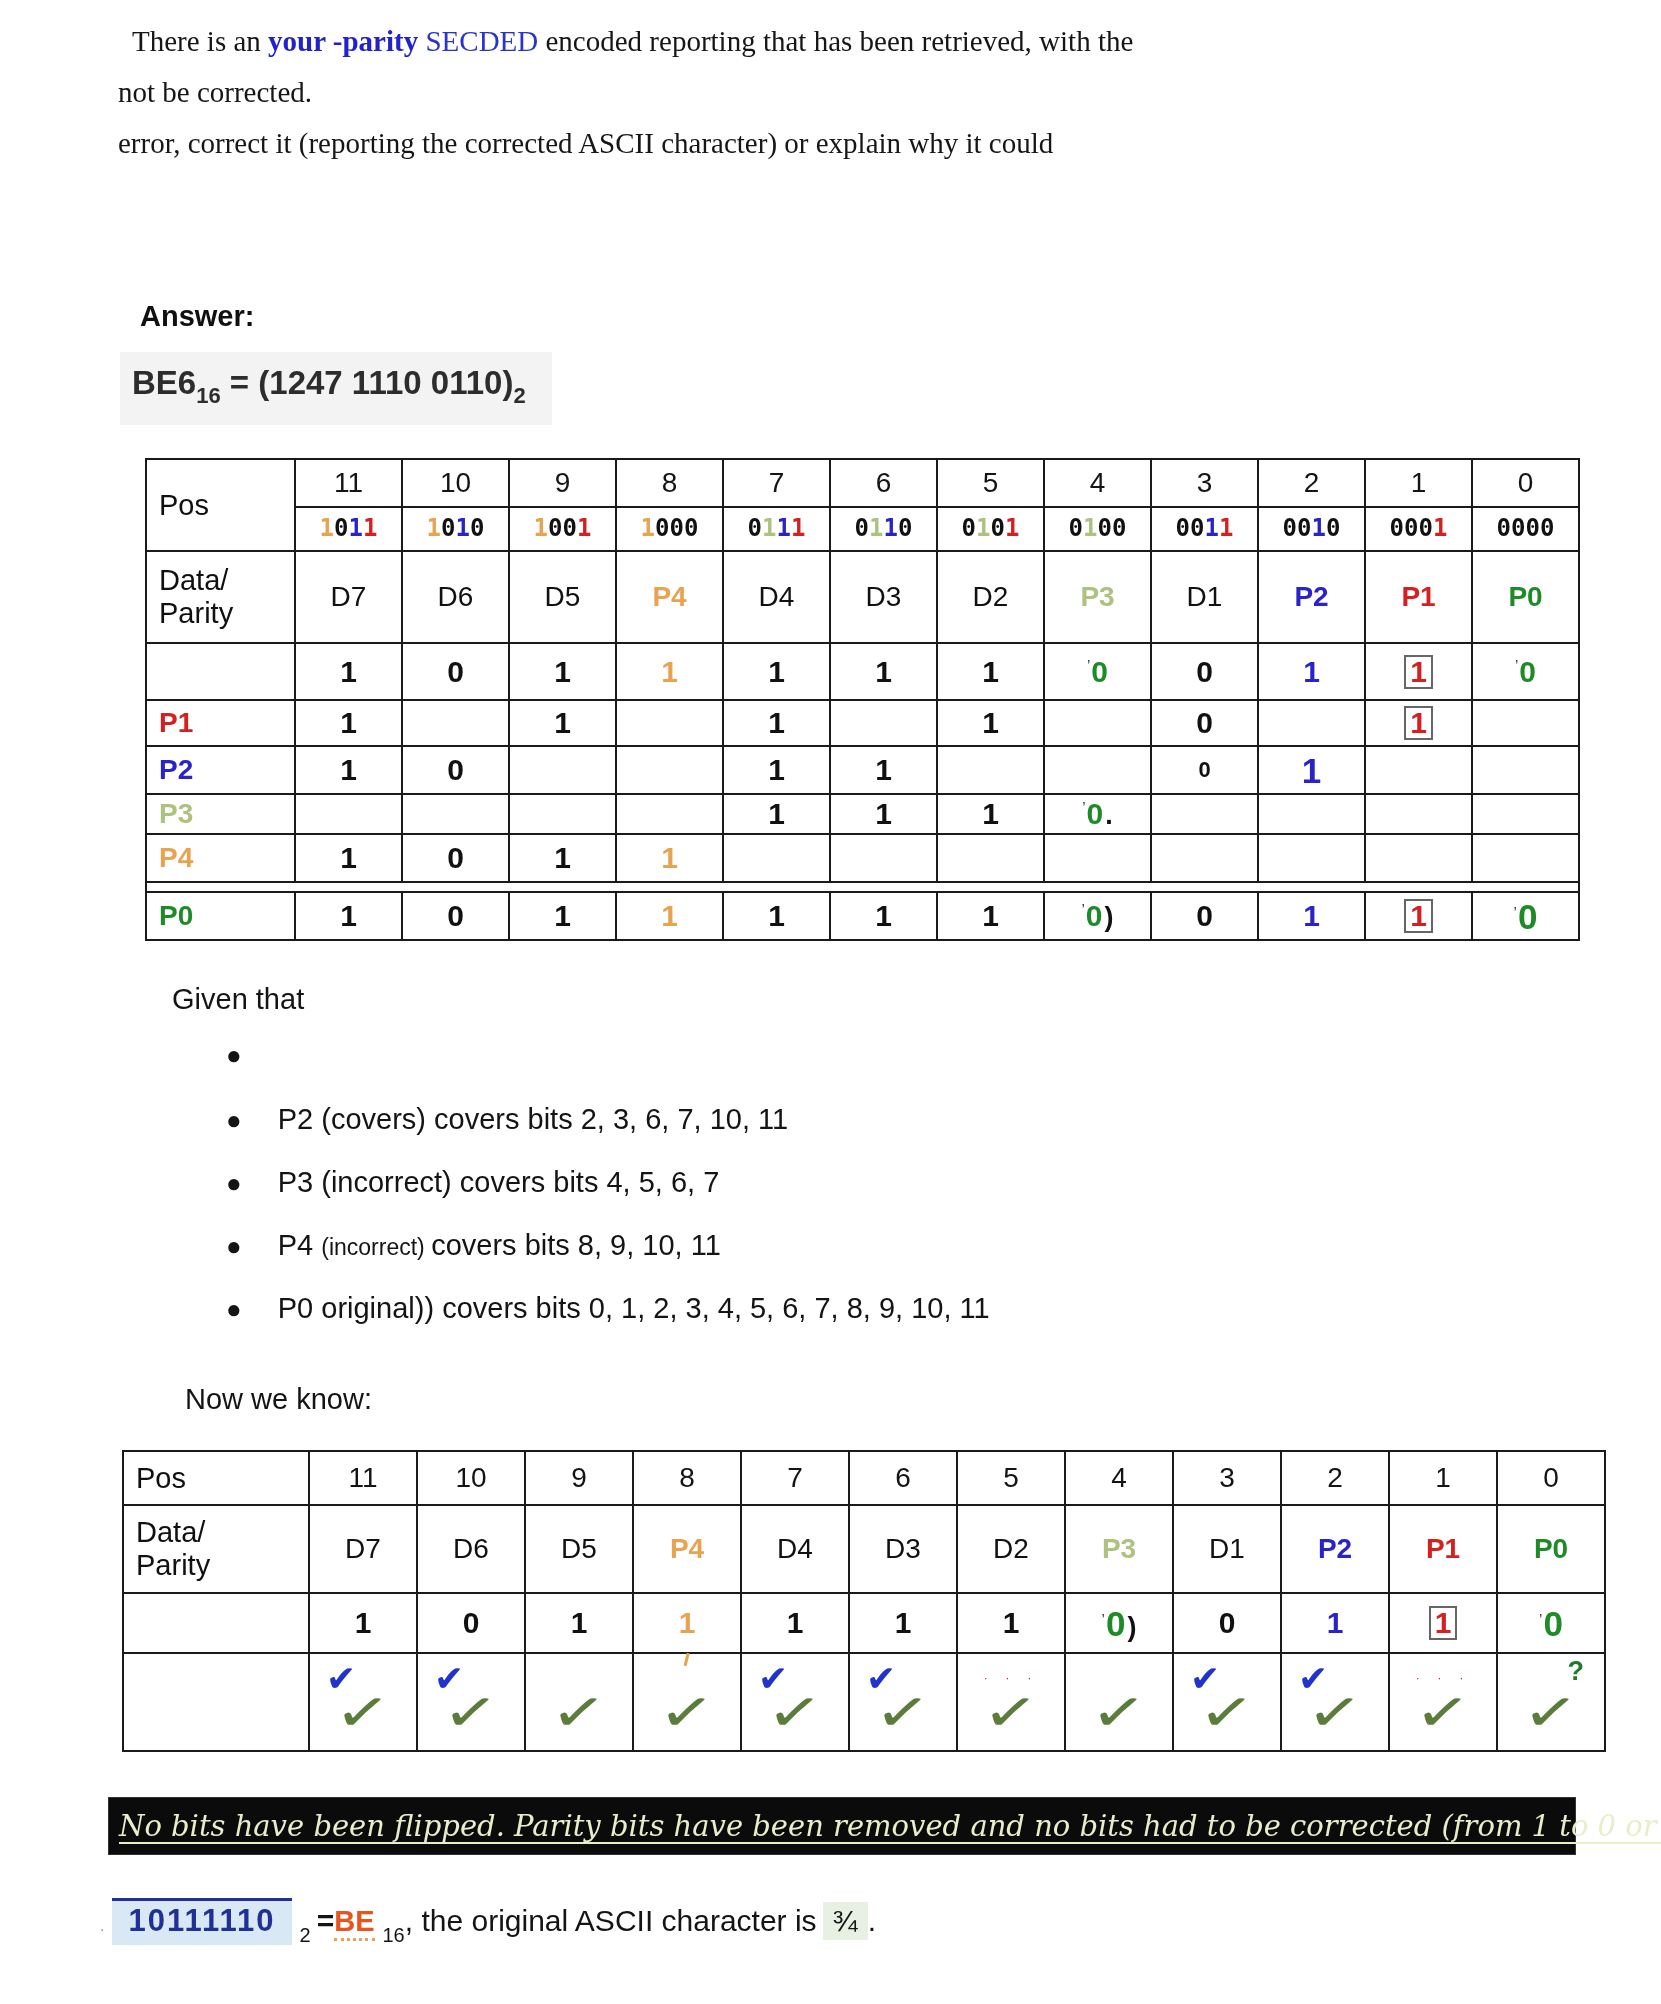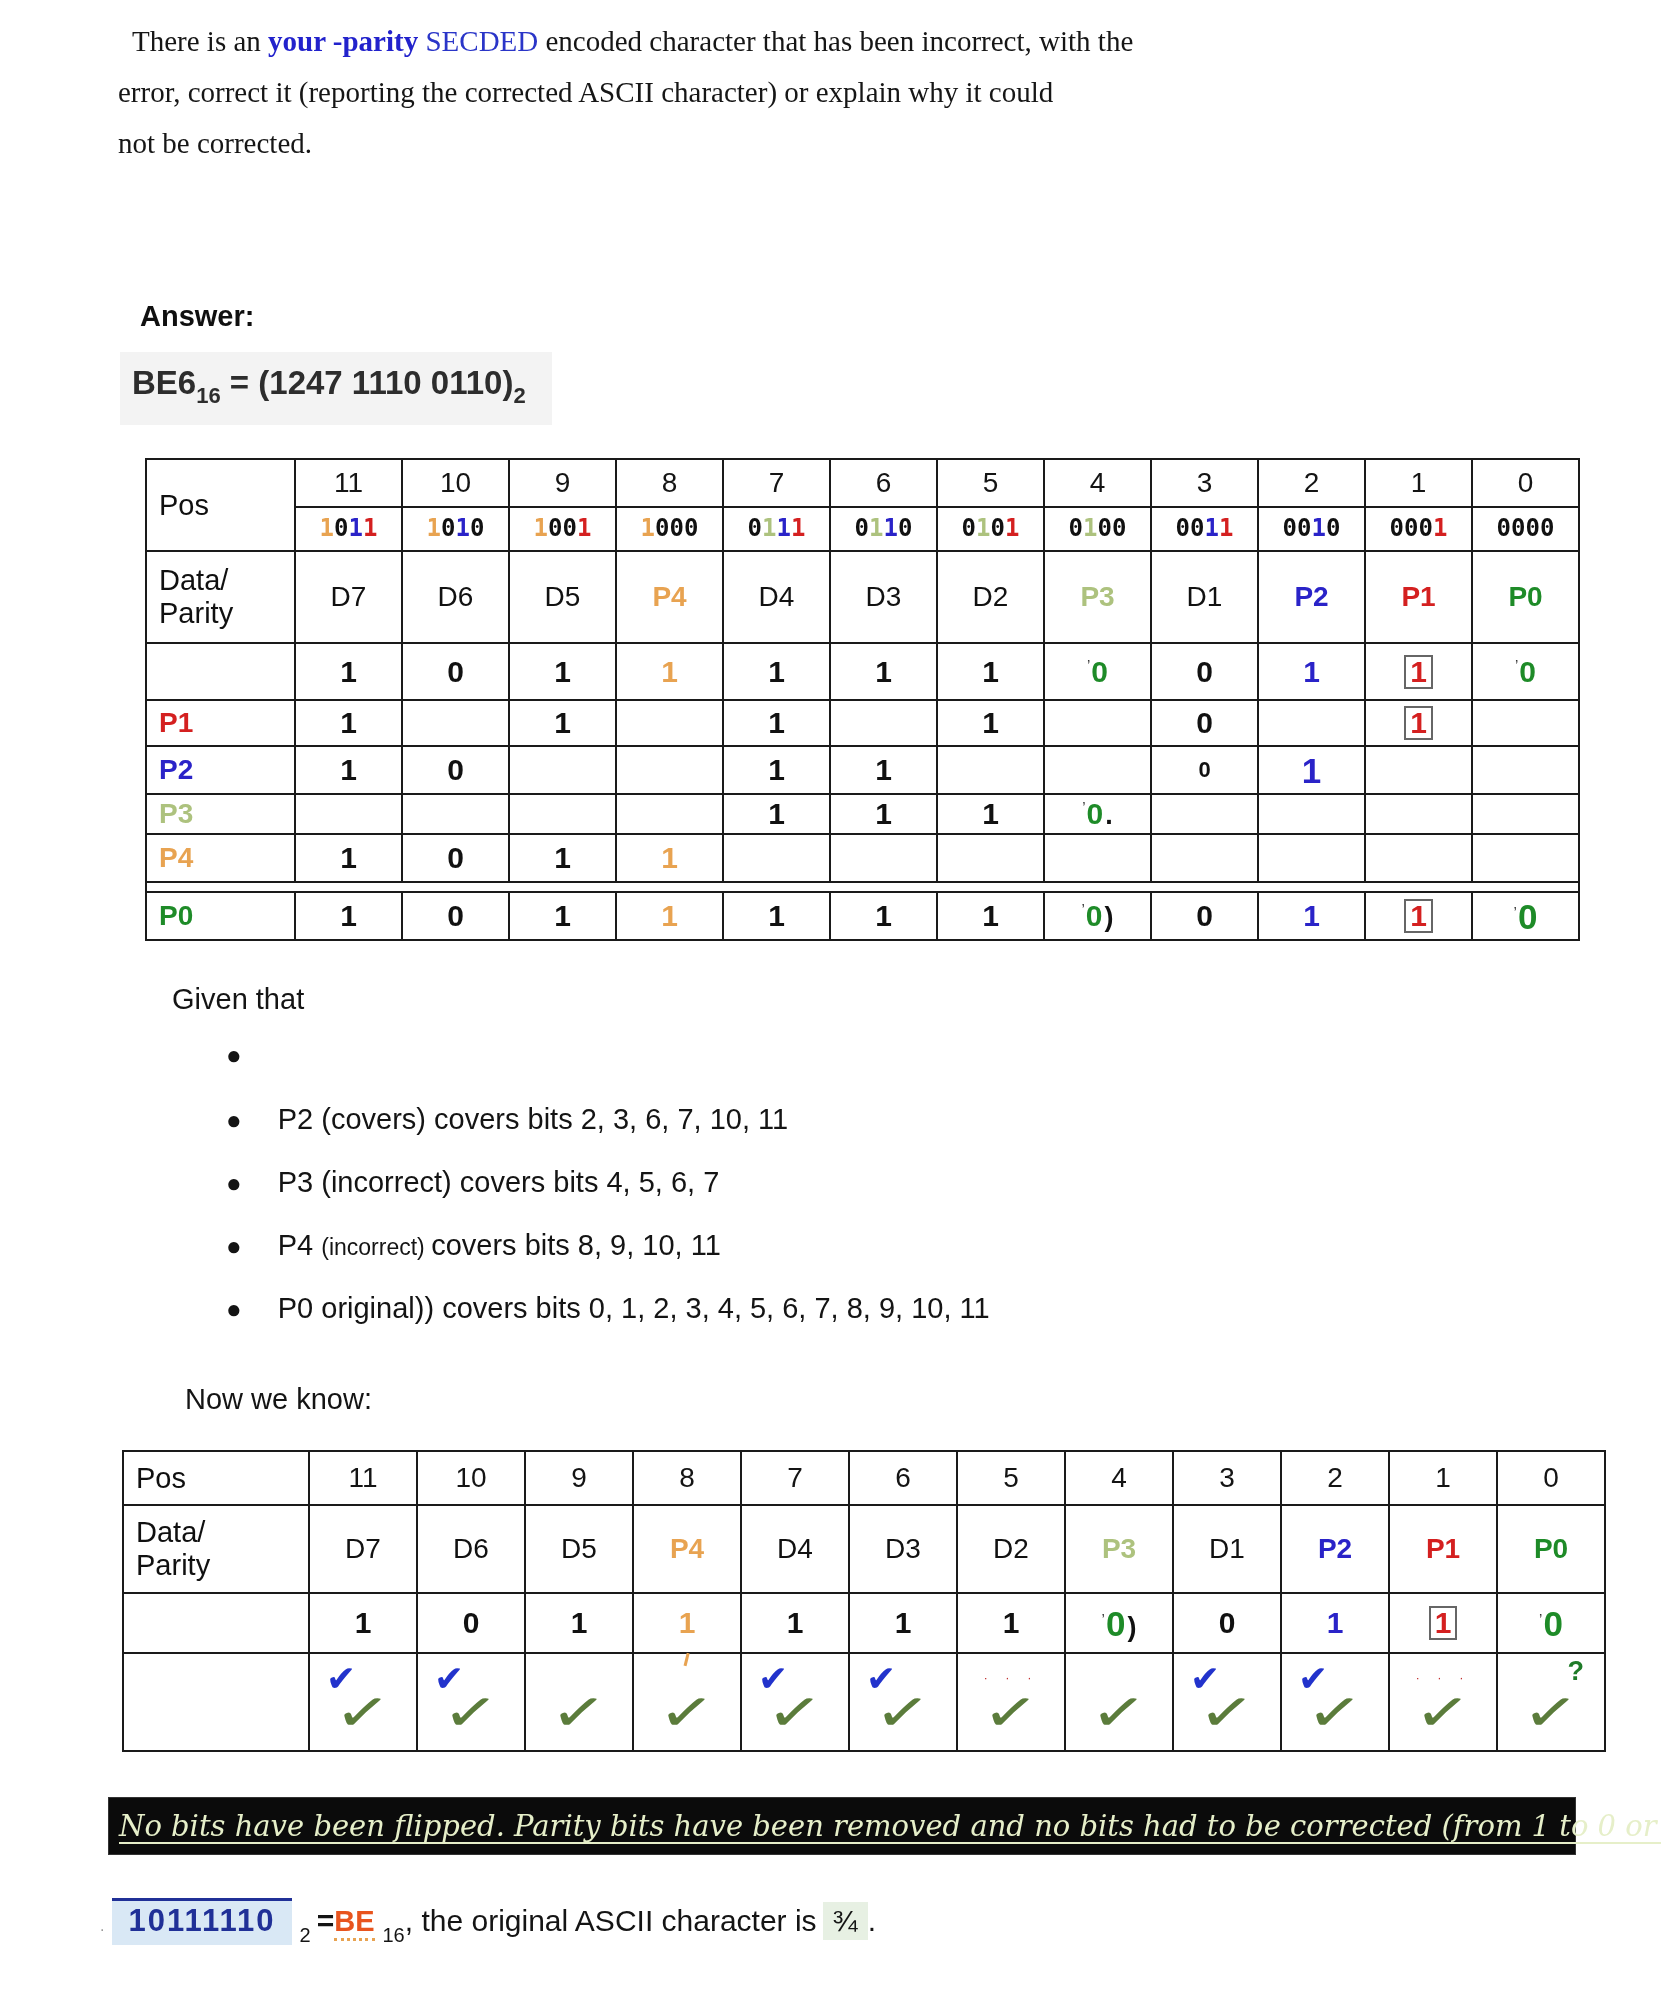--- a/index.html
+++ b/index.html
@@ -81,23 +81,23 @@
   .eqsign{font-weight:bold;margin-left:6px;}
   .hex{color:#E8541E;font-weight:bold;border-bottom:3px dotted #E8A351;font-size:29px;}
   .frac{background:#E7F0E3;padding:2px 10px;margin-left:6px;}
 </style>
 </head>
 <body>
 
 <div class="page">
 
   <div class="question">
-    <div class="qline1"><span>There is an </span><span class="accentB">your -parity</span><span class="accent"> SECDED</span><span> encoded character that has been incorrect, with the</span></div>
+    <div class="qline1"><span>There is an </span><span class="accentB">your -parity</span><span class="accent"> SECDED</span><span> encoded reporting that has been retrieved, with the</span></div>
+    <div>not be corrected.</div>
     <div>error, correct it (reporting the corrected ASCII character) or explain why it could</div>
-    <div>not be corrected.</div>
   </div>
 
   <div class="answer">Answer:</div>
   <div class="equation"><span>BE6</span><span class="sb">16</span><span> = (1247 1110 0110)</span><span class="sb">2</span></div>
 
   <div id="table1" class="tbl" style="left: 145px; top: 458px;">
       <div class="trow" style="height: 90px;">
         <div class="lcell" style="width: 135px;">Pos</div>
         <div class="pcol" style="width: 105px;">
           <div class="pdec" style="height: 46px;">11</div>

